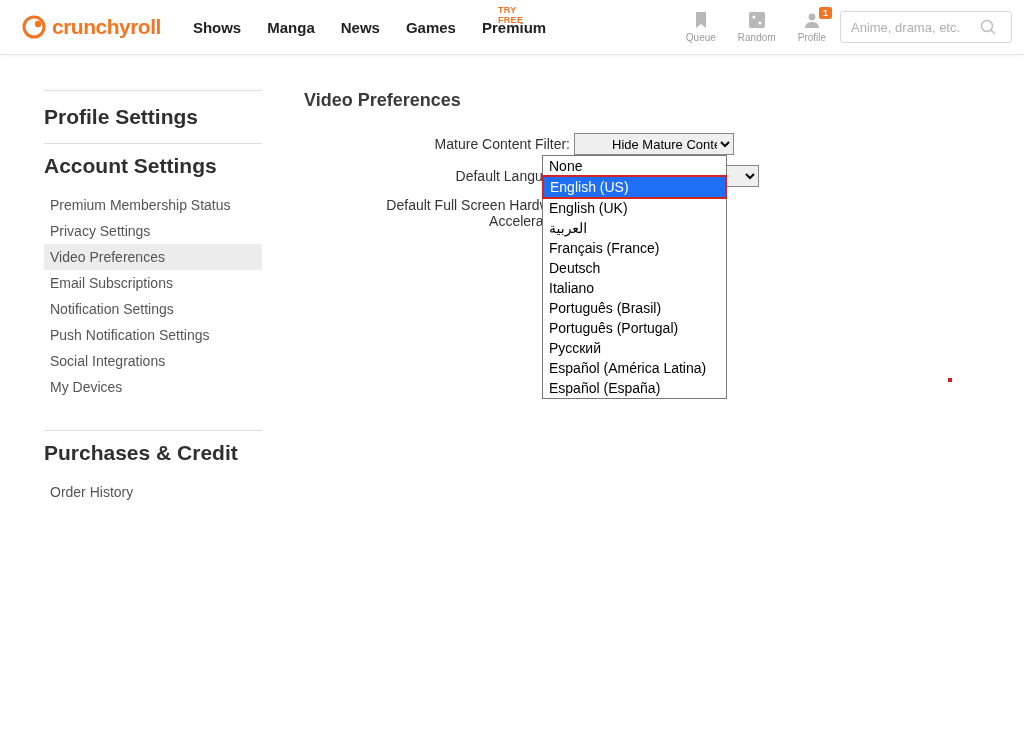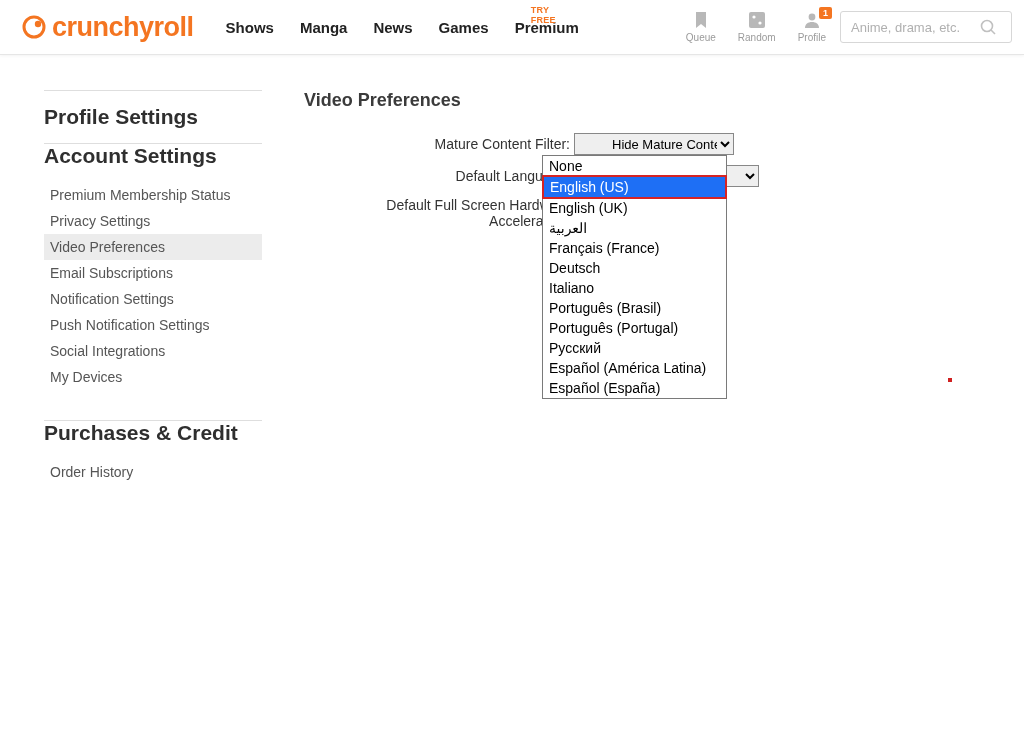--- a/index.html
+++ b/index.html
@@ -19,21 +19,21 @@
     padding: 0 12px 0 22px;
     border-bottom: 1px solid #e6e6e6;
     box-shadow: 0 1px 3px rgba(0,0,0,0.05);
   }
   .logo {
     display: flex;
     align-items: center;
     gap: 6px;
     color: #f47521;
     font-weight: 700;
-    font-size: 27px;
+    font-size: 21px;
     letter-spacing: -0.5px;
   }
   .nav {
     display: flex;
     gap: 26px;
     margin-left: 32px;
   }
   .nav-item {
     font-weight: 700;
     font-size: 15px;
@@ -111,20 +111,21 @@
   .content {
     flex: 1;
     padding-left: 42px;
     position: relative;
   }
   .section-head {
     font-size: 21px;
     font-weight: 700;
     color: #2f2f2f;
     margin: 0 0 14px 0;
+    padding-top: 10px;
     border-top: 1px solid #dedede;
   }
   .section-head.first { border-top: 1px solid #dedede; padding-top: 14px; }
   .side-links {
     padding: 0 0 30px 0;
   }
   .side-link {
     display: block;
     padding: 5px 6px;
     color: #555;

